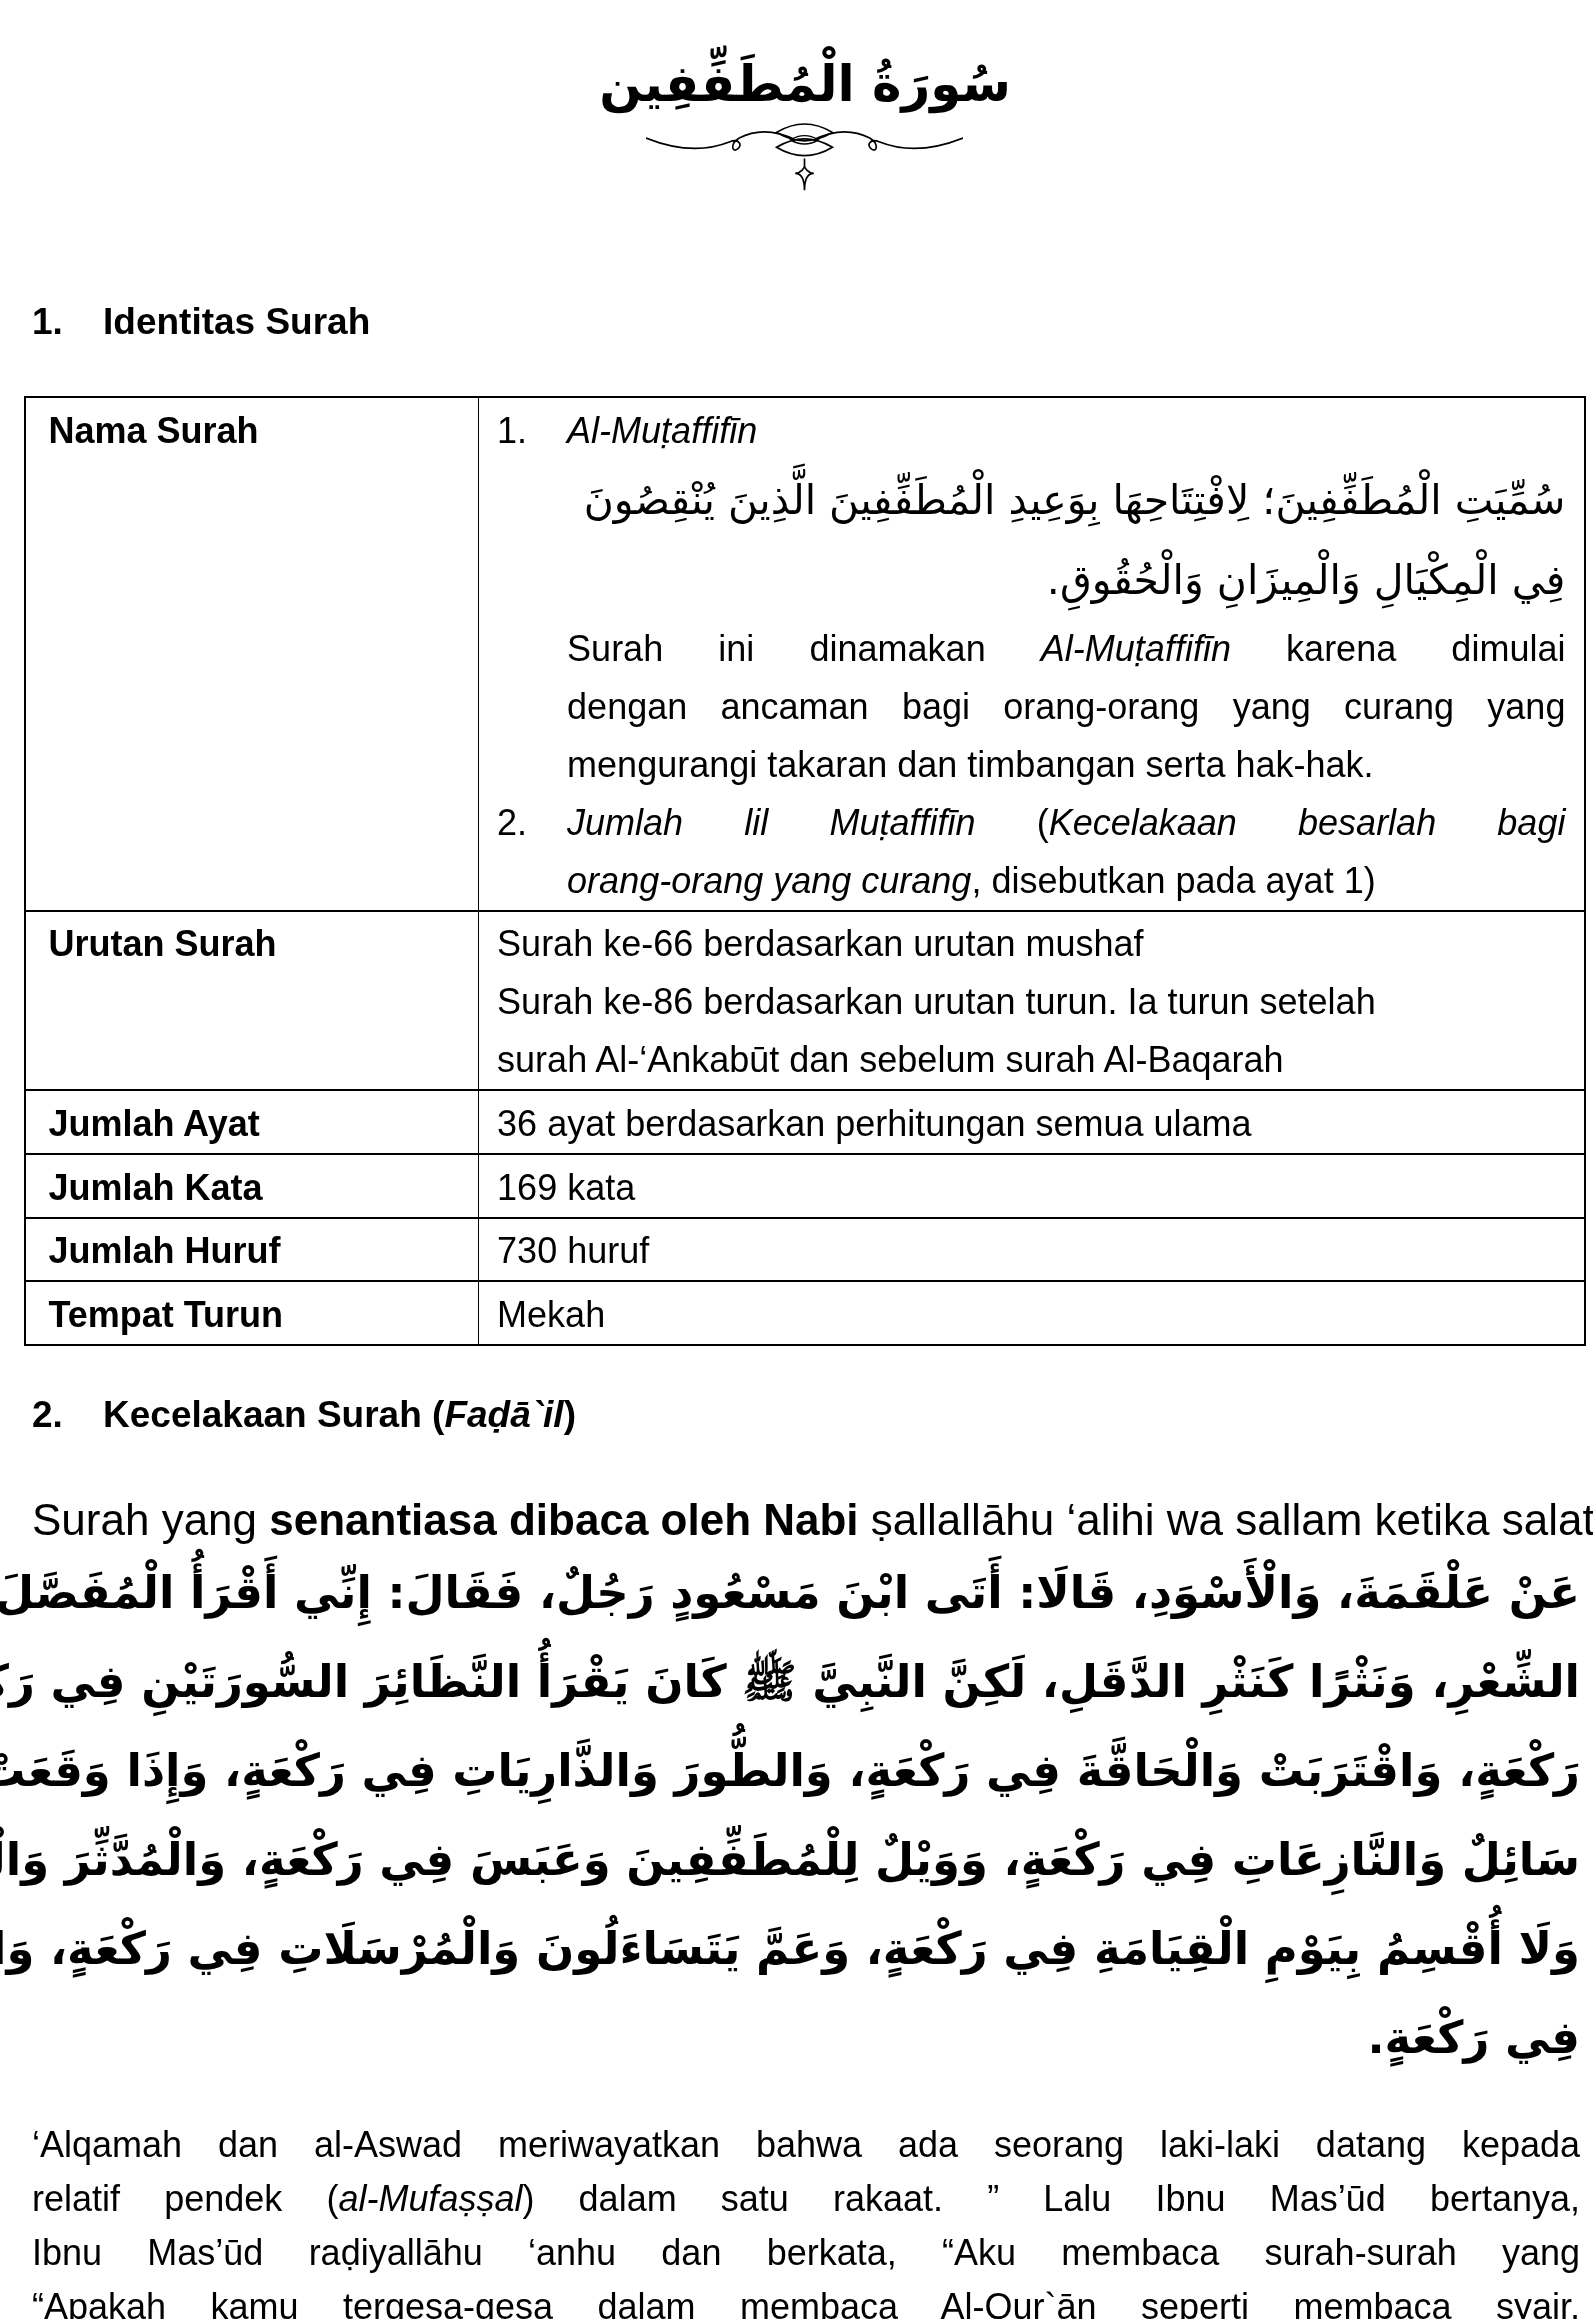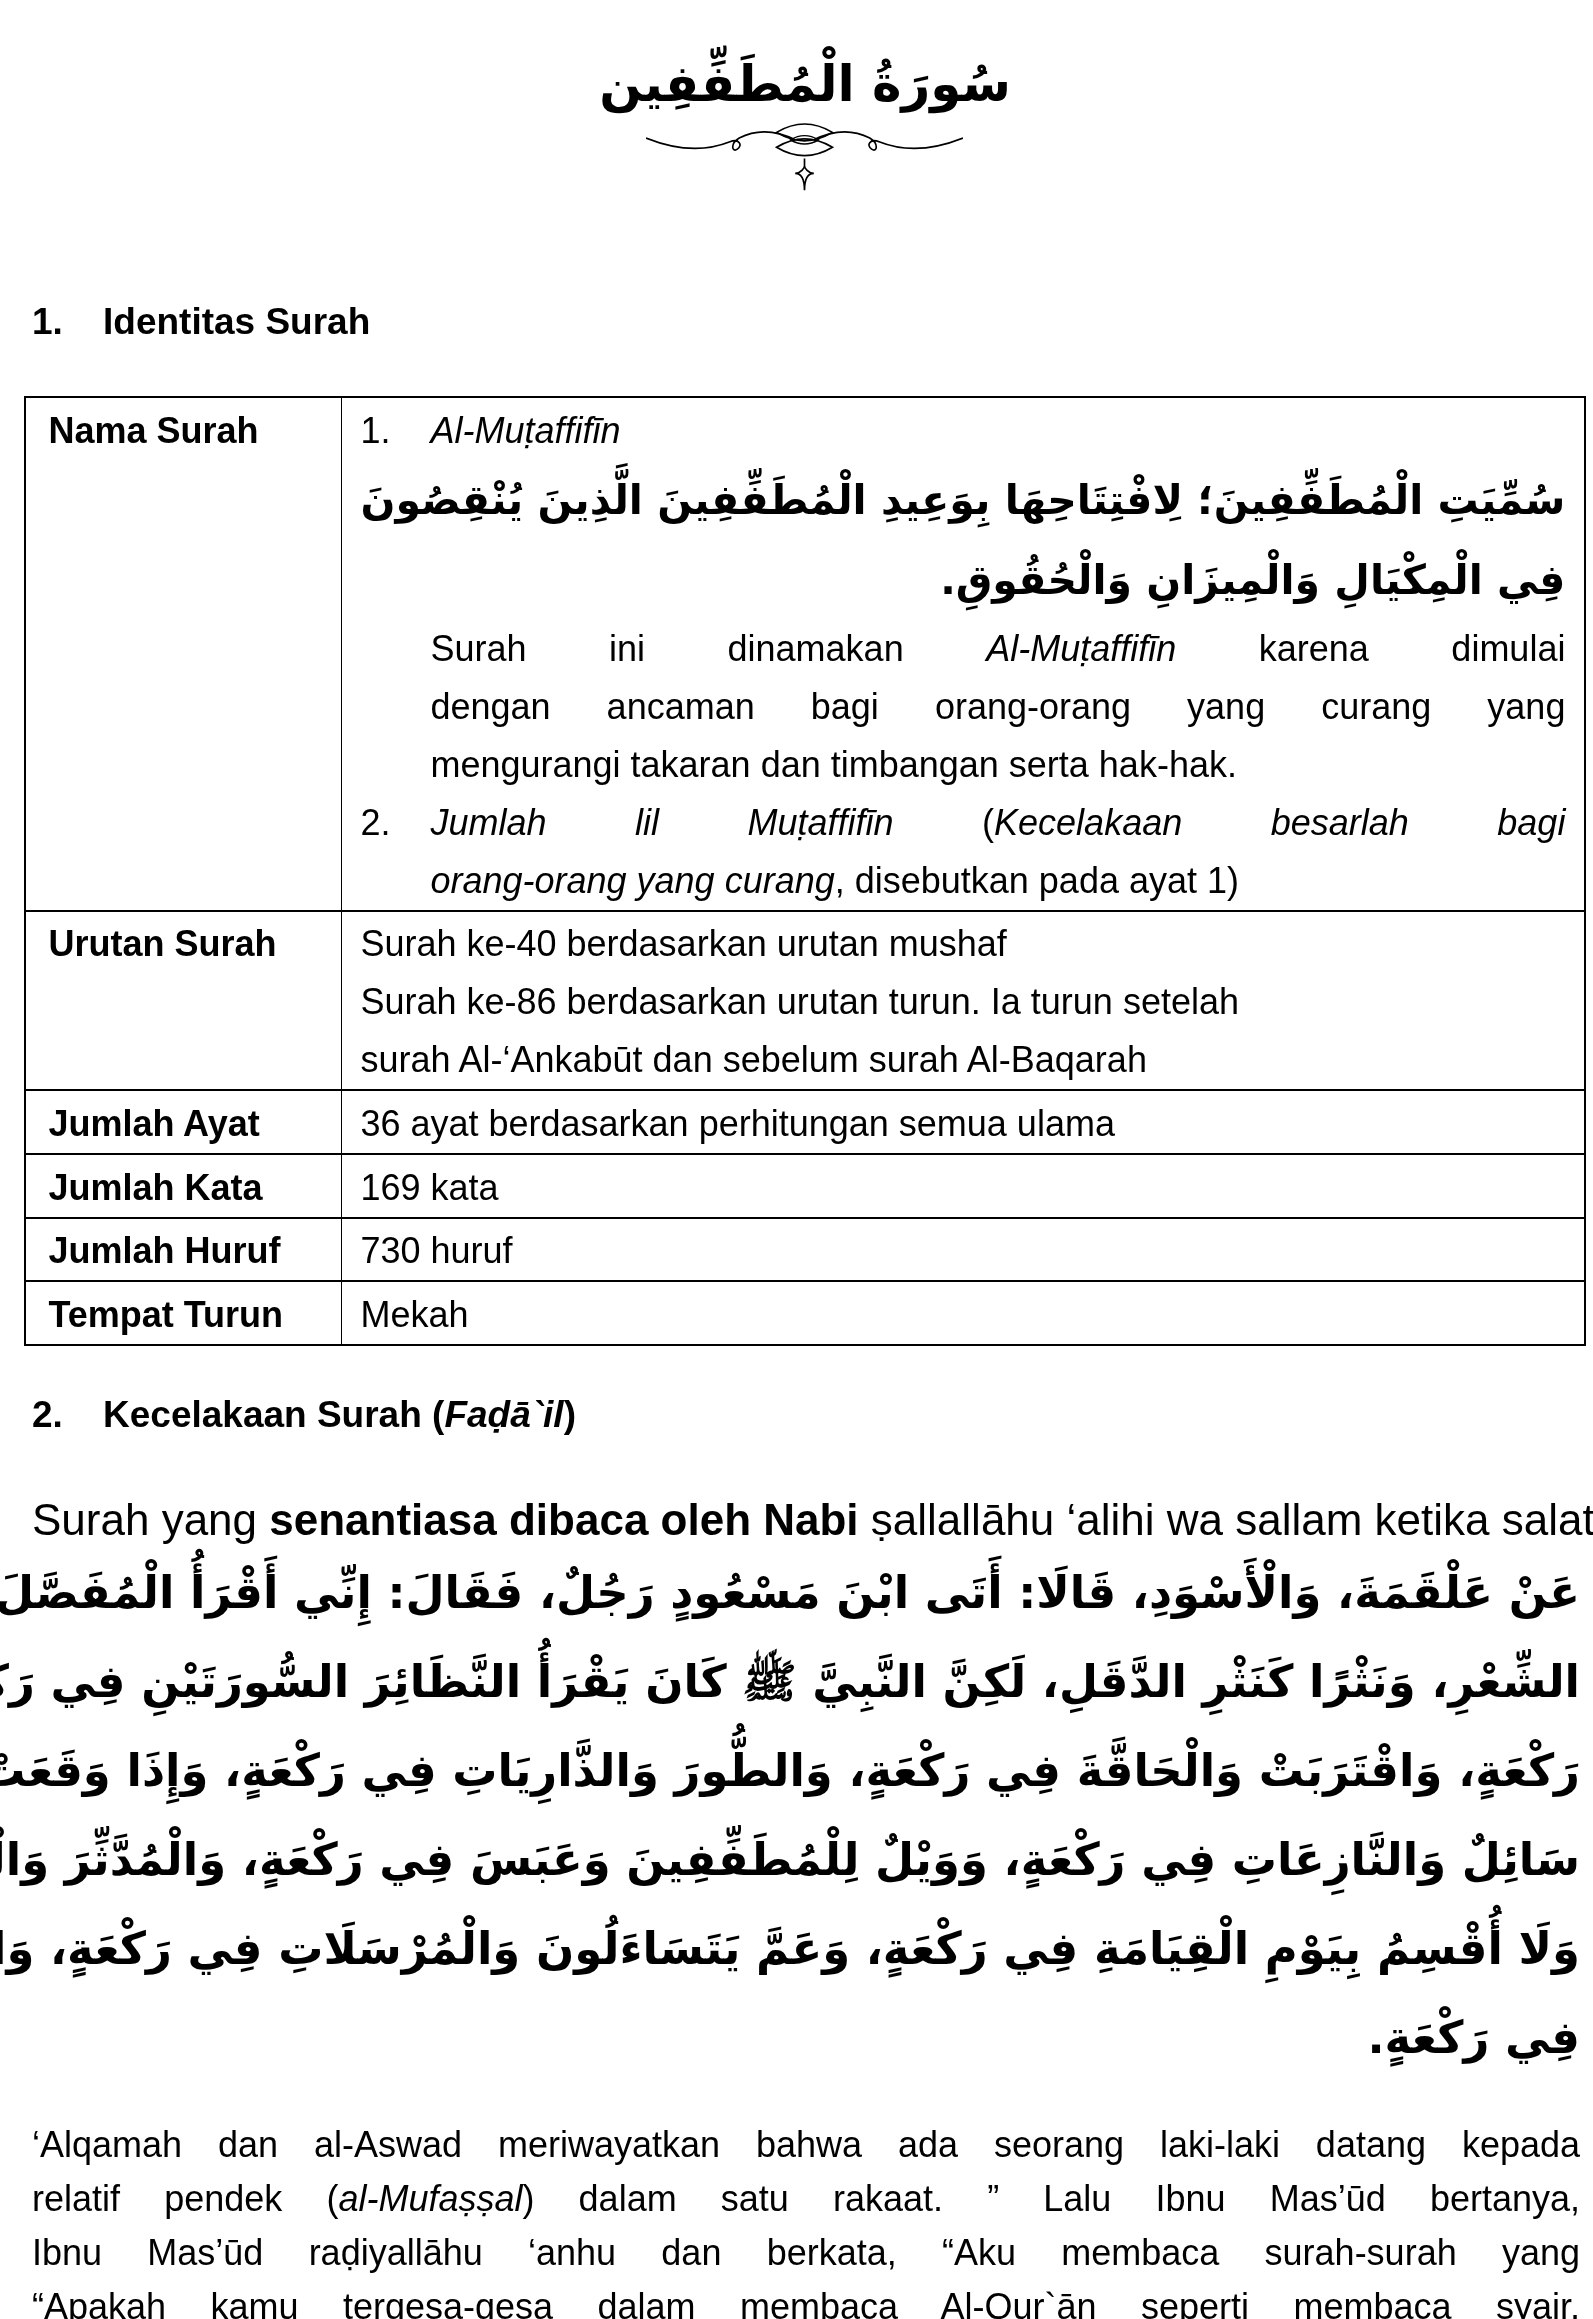--- a/index.html
+++ b/index.html
@@ -54,21 +54,21 @@
     }
     .identity-table td.value { padding: 3.7px 18.6px 0 18.6px; }
     .line { display: block; white-space: nowrap; }
     .ol-item { display: flex; }
     .ol-num { width: 70px; flex: none; }
     .ol-body { flex: 1; }
     .justify { text-align: justify; text-align-last: justify; }
     .ar-block {
       direction: rtl; 
       font-family: "DejaVu Sans", sans-serif; font-size: 41px; line-height: 80px;
-      font-weight: bold;
+      font-weight: normal;
     }
     .ar-block .ar-line { display: block; white-space: nowrap; }
 
     
     .intro-line {
       position: absolute; left: 24px; top: 1492px; width: 1548px;
       font-size: 44px; line-height: 56px; white-space: nowrap; text-align: center;
     }
     .hadith-ar {
       position: absolute; left: 24px; top: 1548px; width: 1548px;
@@ -150,21 +150,21 @@
           <div class="ol-body">
             <span class="line justify"><i>Jumlah lil Muṭaffifīn</i> <span>(</span><i>Kecelakaan besarlah bagi</i></span>
             <span class="line"><i>orang-orang yang curang</i><span>, disebutkan pada ayat 1)</span></span>
           </div>
         </div>
       </td>
     </tr>
     <tr class="row-sep">
       <td class="label">Urutan Surah</td>
       <td class="value">
-        <span class="line">Surah ke-40 berdasarkan urutan mushaf</span>
+        <span class="line">Surah ke-66 berdasarkan urutan mushaf</span>
         <span class="line">Surah ke-86 berdasarkan urutan turun. Ia turun setelah</span>
         <span class="line">surah Al-‘Ankabūt dan sebelum surah Al-Baqarah</span>
       </td>
     </tr>
     <tr class="row-sep">
       <td class="label">Jumlah Ayat</td>
       <td class="value">36 ayat berdasarkan perhitungan semua ulama</td>
     </tr>
     <tr class="row-sep">
       <td class="label">Jumlah Kata</td>

